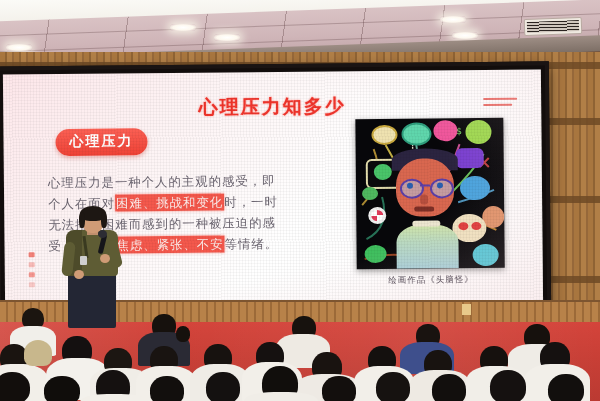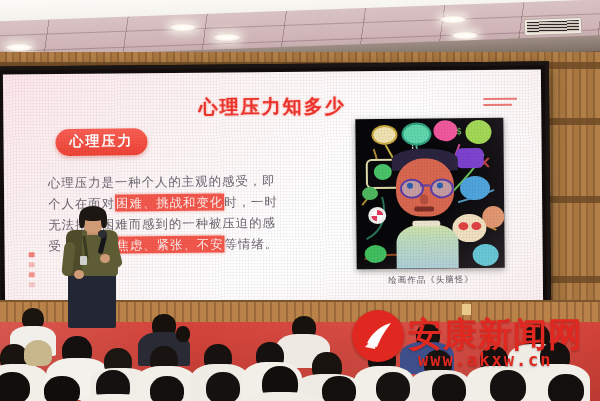--- a/index.html
+++ b/index.html
@@ -403,24 +403,14 @@
     <div class="head" style="left:206px;top:76px;width:34px;height:32px;background:#141110"></div>
     <div class="head" style="left:262px;top:70px;width:36px;height:36px;background:#110e0c"></div>
     <div class="body-sh" style="left:244px;top:96px;width:74px;height:22px;background:#f0ede7"></div>
     <div class="head" style="left:322px;top:80px;width:34px;height:30px;background:#130f0d"></div>
     <div class="head" style="left:376px;top:76px;width:34px;height:32px;background:#161210"></div>
     <div class="head" style="left:432px;top:78px;width:34px;height:32px;background:#120f0d"></div>
     <div class="head" style="left:490px;top:74px;width:36px;height:34px;background:#151110"></div>
     <div class="head" style="left:548px;top:78px;width:36px;height:32px;background:#120f0d"></div>
   </div>
 
-  <div class="wm">
-    <div class="wm-badge">
-      <svg width="38" height="38" viewBox="0 0 38 38">
-        <path d="M8 26 C14 14, 24 8, 32 6 C26 14, 22 20, 18 30 Z" fill="#ffffff"></path>
-        <path d="M6 30 L20 16 L16 32 Z" fill="#ffffff" opacity=".95"></path>
-      </svg>
-    </div>
-    <div class="wm-name">安康新闻网</div>
-    <div class="wm-url">www.akxw.cn</div>
-  </div>
 
 </div>
 
 </body></html>

